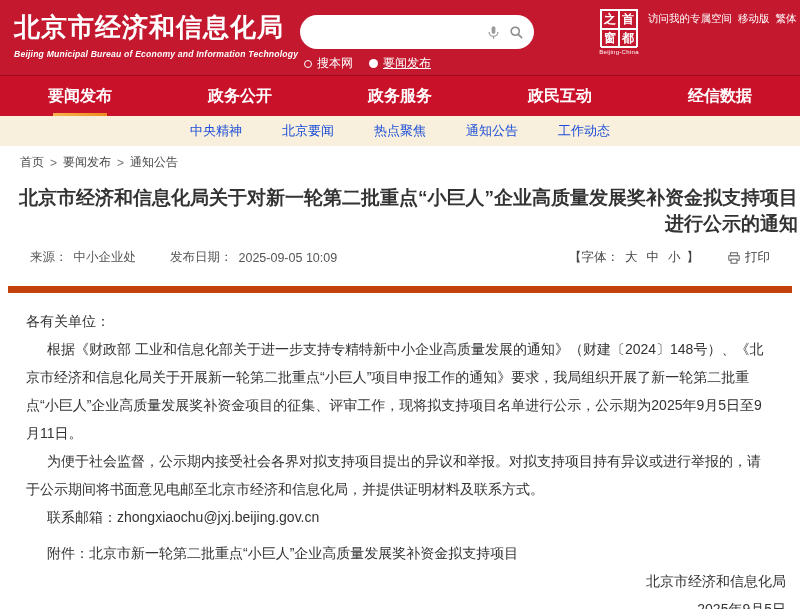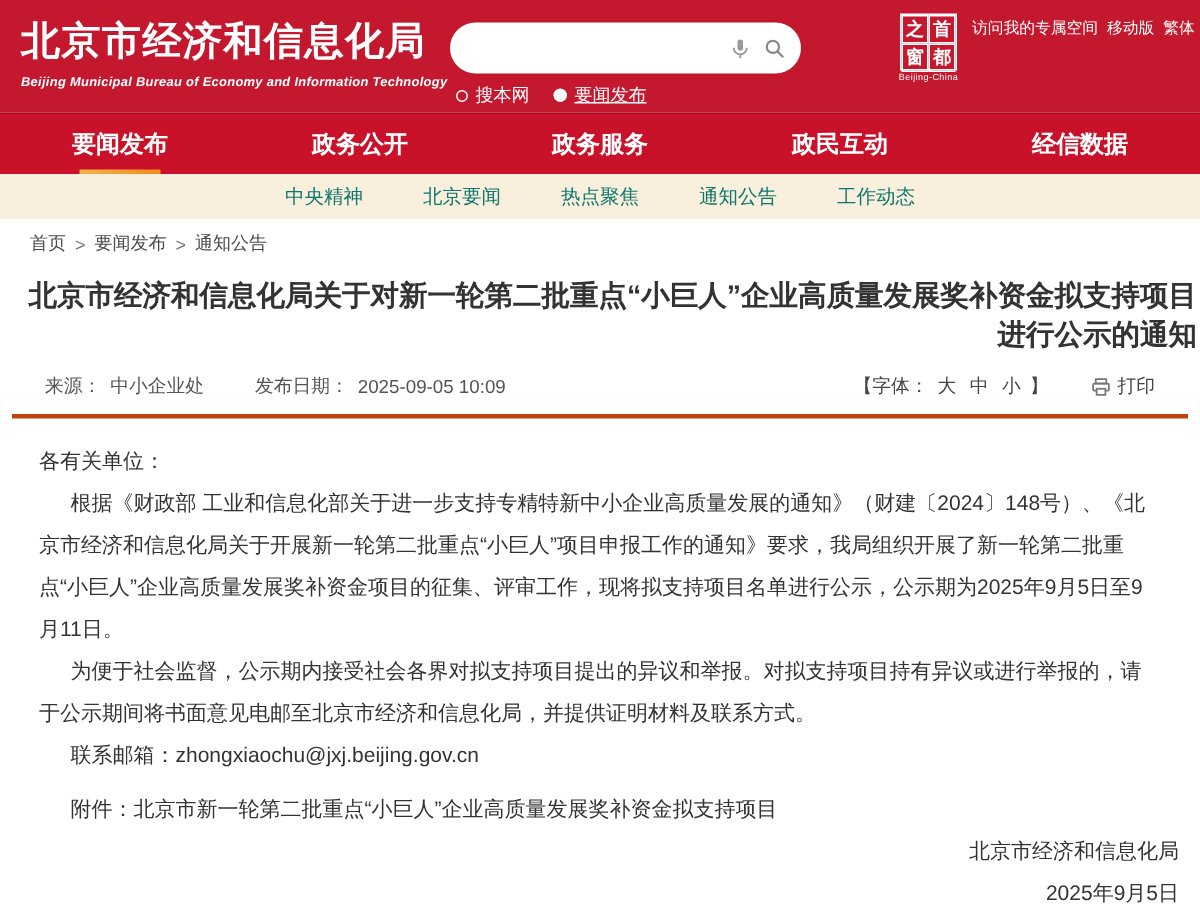--- a/index.html
+++ b/index.html
@@ -65,37 +65,37 @@
   .nav-underline {
     position: absolute; bottom: 0; left: 50%; transform: translateX(-50%);
     width: 54px; height: 3px;
     background: linear-gradient(90deg, #F6B44C, #EE8C1F);
   }
 
   
   .sub-nav {
     height: 30px; background: #F8F0DC;
     display: flex; align-items: center; justify-content: center; gap: 40px;
-    font-size: 13px; color: #0f766e;
+    font-size: 13px; color: #1d4ed8;
   }
   .sub-nav span { cursor: pointer; }
 
   
   .breadcrumb {
     padding: 8px 0 2px 20px; font-size: 12px; color: #4a4a4a;
     display: flex; align-items: center; gap: 6px;
   }
   .crumb-sep { color: #777; }
 
   
   .article-title {
     font-size: 19px; line-height: 26px; font-weight: bold; color: #333;
     text-align: right; margin: 12px 2px 0;
   }
-  .meta-wrap { margin: 12px 8px 0; border-bottom: 3px solid #c2410c; padding: 0 22px 10px; }
+  .meta-wrap { margin: 12px 8px 0; border-bottom: 7px solid #c2410c; padding: 0 22px 20px; }
   .meta-row { display: flex; align-items: center; font-size: 12.5px; color: #555; }
   .meta-left { display: flex; align-items: center; }
   .meta-label { color: #555; }
   .meta-value { margin-left: 6px; color: #555; }
   .meta-gap { width: 34px; }
   .meta-right { margin-left: auto; display: flex; align-items: center; gap: 28px; color: #444; }
   .font-sizer { display: flex; align-items: center; gap: 3px; }
   .font-opt { cursor: pointer; margin: 0 3px; }
   .print-btn { display: inline-flex; align-items: center; gap: 4px; cursor: pointer; }
 

